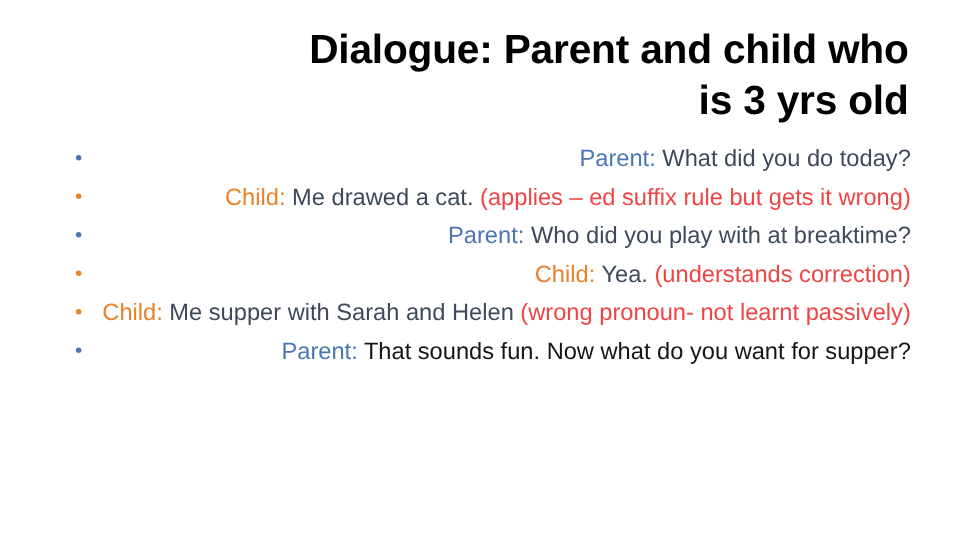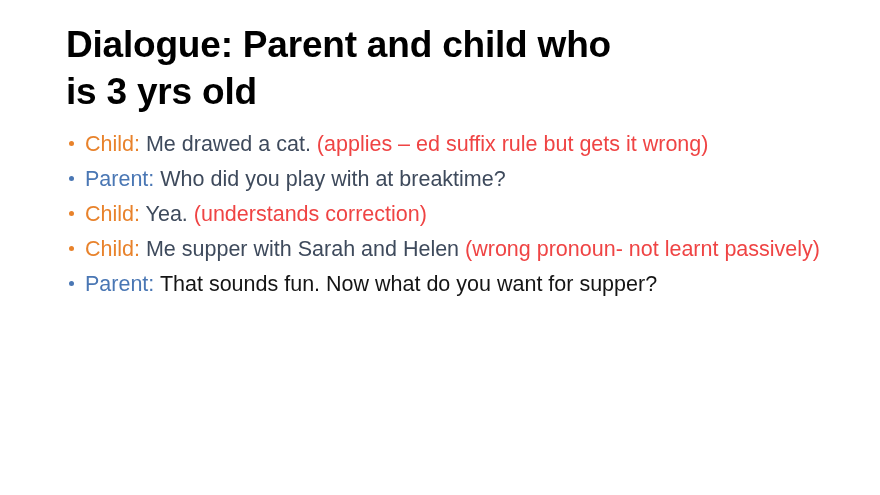--- a/index.html
+++ b/index.html
@@ -12,20 +12,21 @@
     height: 495px;
     font-family: "Liberation Sans", sans-serif;
     overflow: hidden;
   }
   #slide {
     position: relative;
     width: 808px;
     height: 495px;
     background: #ffffff;
     box-sizing: border-box;
+    text-align: right;
   }
   #slide-title {
     position: absolute;
     left: 66px;
     top: 22px;
     width: 760px;
     font-size: 37px;
     line-height: 1.27;
     font-weight: bold;
     color: #000000;
@@ -76,20 +77,21 @@
 </style>
 </head>
 <body>
 
 <div id="slide">
 
   <div id="slide-title">Dialogue: Parent and child who
 is 3 yrs old</div>
 
   <div id="bullet-list">
+      <div class="bullet-item"><span class="bullet-dot parent"></span><span class="speaker parent">Parent: </span><span class="utterance">What did you do today?</span></div>
       <div class="bullet-item"><span class="bullet-dot child"></span><span class="speaker child">Child: </span><span class="utterance">Me drawed a cat. </span><span class="note">(applies – ed suffix rule but gets it wrong)</span></div>
       <div class="bullet-item"><span class="bullet-dot parent"></span><span class="speaker parent">Parent: </span><span class="utterance">Who did you play with at breaktime?</span></div>
       <div class="bullet-item"><span class="bullet-dot child"></span><span class="speaker child">Child: </span><span class="utterance">Yea. </span><span class="note">(understands correction)</span></div>
       <div class="bullet-item"><span class="bullet-dot child"></span><span class="speaker child">Child: </span><span class="utterance">Me supper with Sarah and Helen </span><span class="note">(wrong pronoun- not learnt passively)</span></div>
       <div class="bullet-item"><span class="bullet-dot parent"></span><span class="speaker parent">Parent: </span><span class="utterance dark">That sounds fun. Now what do you want for supper?</span></div>
     </div>
 
 </div>
 
 </body></html>

